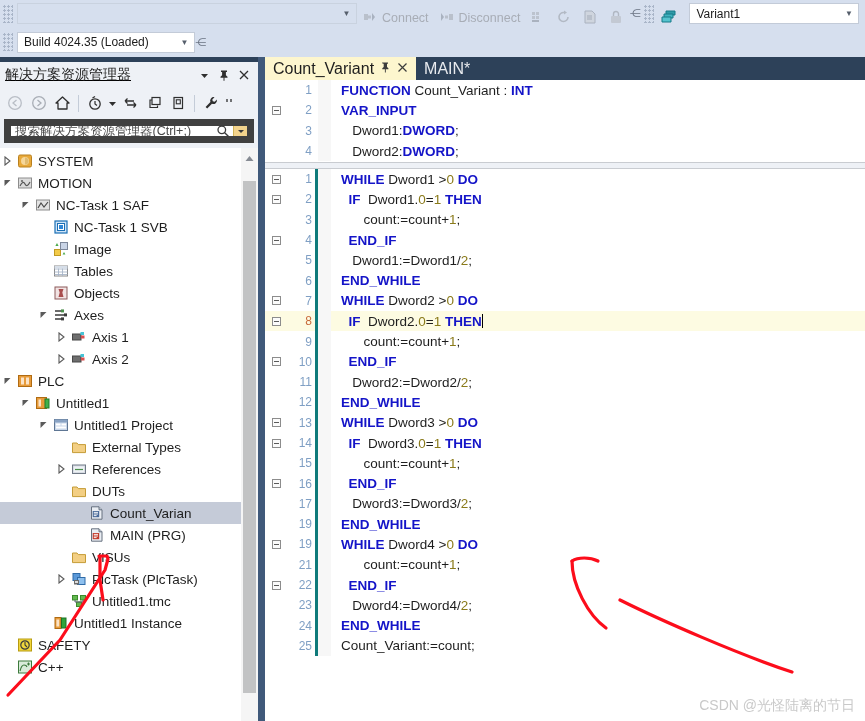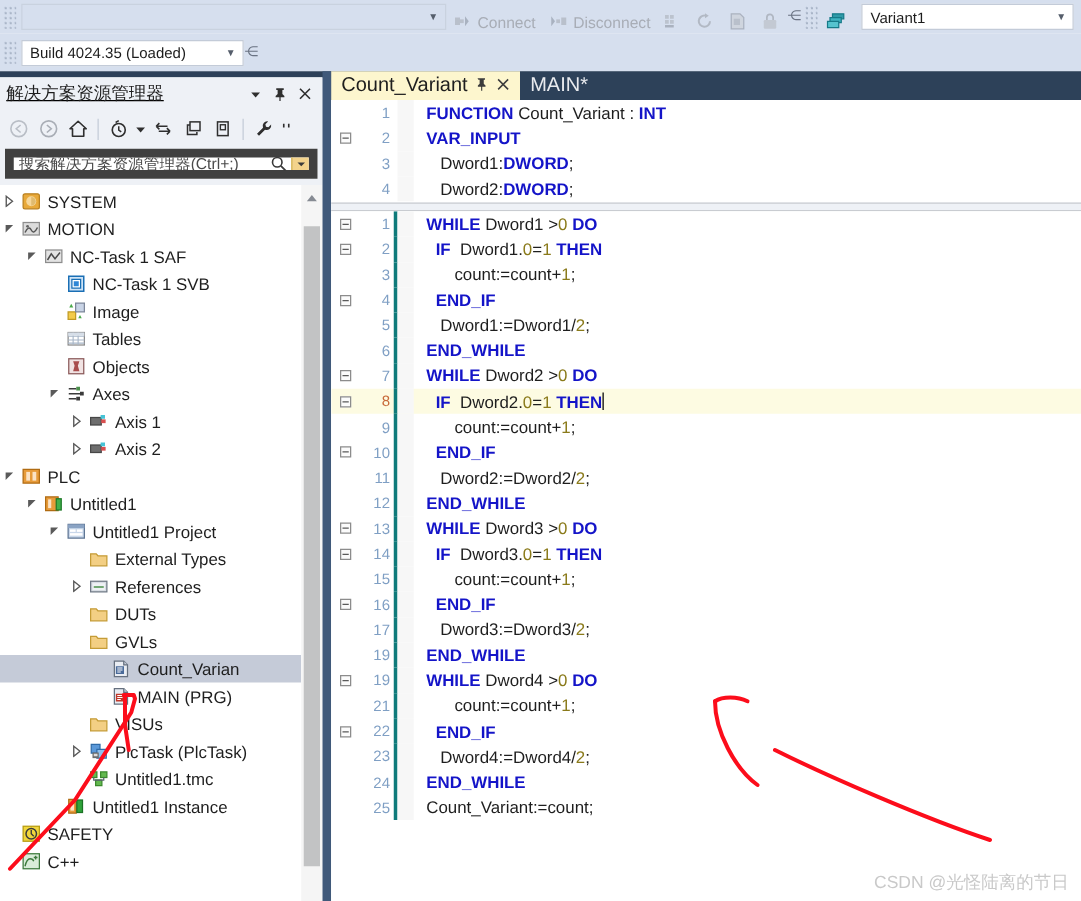--- a/index.html
+++ b/index.html
@@ -659,30 +659,20 @@
           <div class="tnode">
             <span style="width: 54px; flex: 0 0 auto;"></span>
             <span class="tw"></span>
             <span class="ticon">
               <svg width="16" height="16" viewBox="0 0 16 16">
                 <path d="M1.5 4 h4.5 l1.3 1.6 h7.2 v8 h-13 z" fill="#f3cf84" stroke="#c59c37"></path>
               </svg>
             </span>
             <span class="tlabel">DUTs</span>
           </div>
-          <div class="tnode">
-            <span style="width: 54px; flex: 0 0 auto;"></span>
-            <span class="tw"></span>
-            <span class="ticon">
-              <svg width="16" height="16" viewBox="0 0 16 16">
-                <path d="M1.5 4 h4.5 l1.3 1.6 h7.2 v8 h-13 z" fill="#f3cf84" stroke="#c59c37"></path>
-              </svg>
-            </span>
-            <span class="tlabel">GVLs</span>
-          </div>
           <div class="tnode selected">
             <span style="width: 72px; flex: 0 0 auto;"></span>
             <span class="tw"></span>
             <span class="ticon">
               <svg width="16" height="16" viewBox="0 0 16 16">
                 <path d="M2.5 1.8 h7.5 l3 3 v9.4 h-10.5 z" fill="#e9edf3" stroke="#66707f"></path>
                 <path d="M10 1.8 v3 h3" fill="#c3ccd8" stroke="#66707f"></path>
                 <rect x="3.7" y="6" width="6.5" height="6.2" fill="#4a6b9a"></rect>
                 <path d="M4.8 7.4 h4.2 M4.8 9 h4.2 M4.8 10.6 h2.8" stroke="#fff" stroke-width="0.9"></path>
               </svg>

